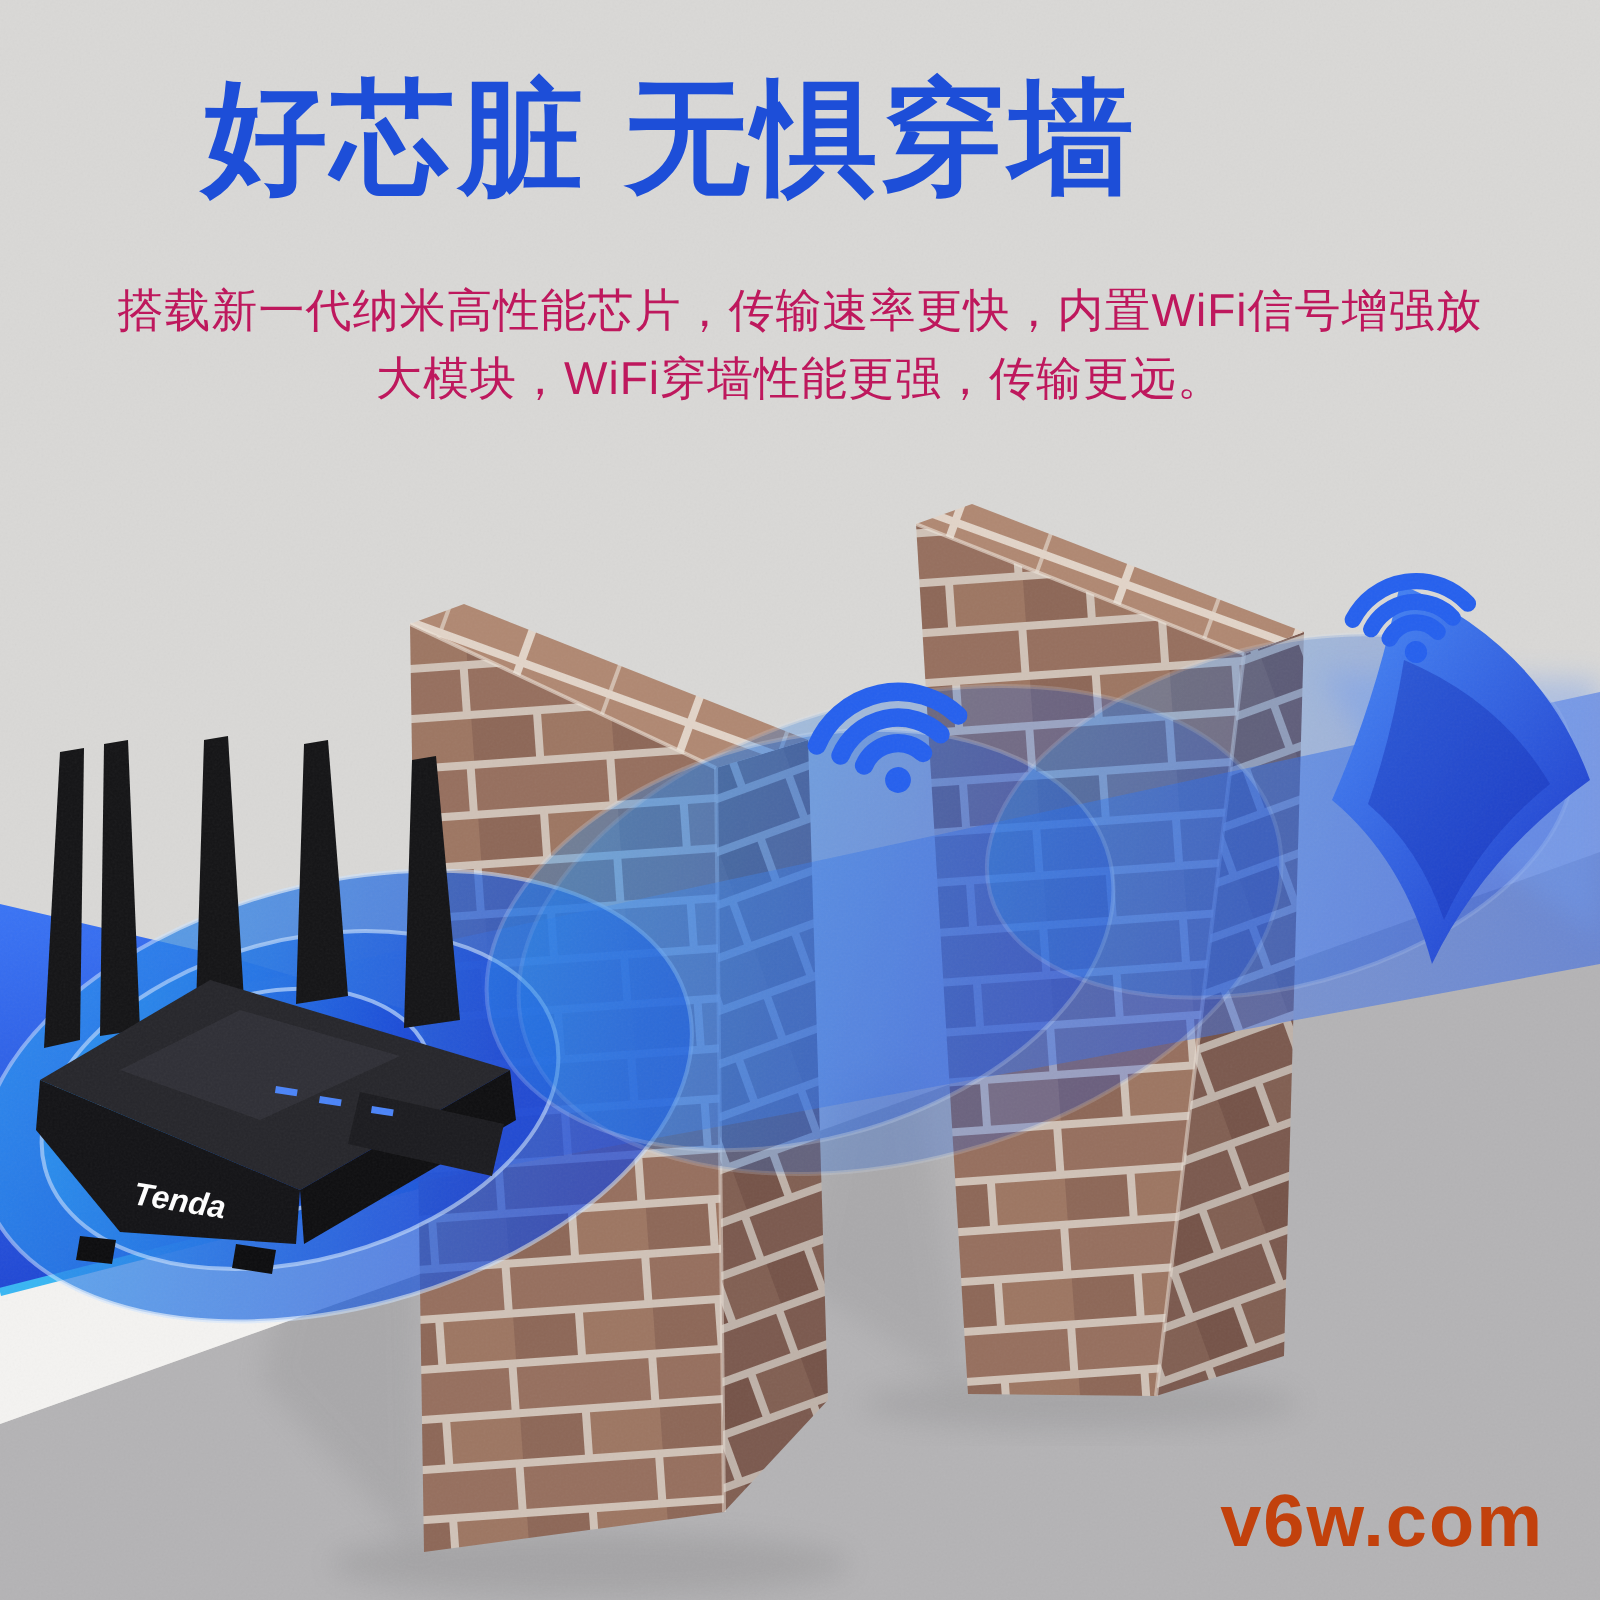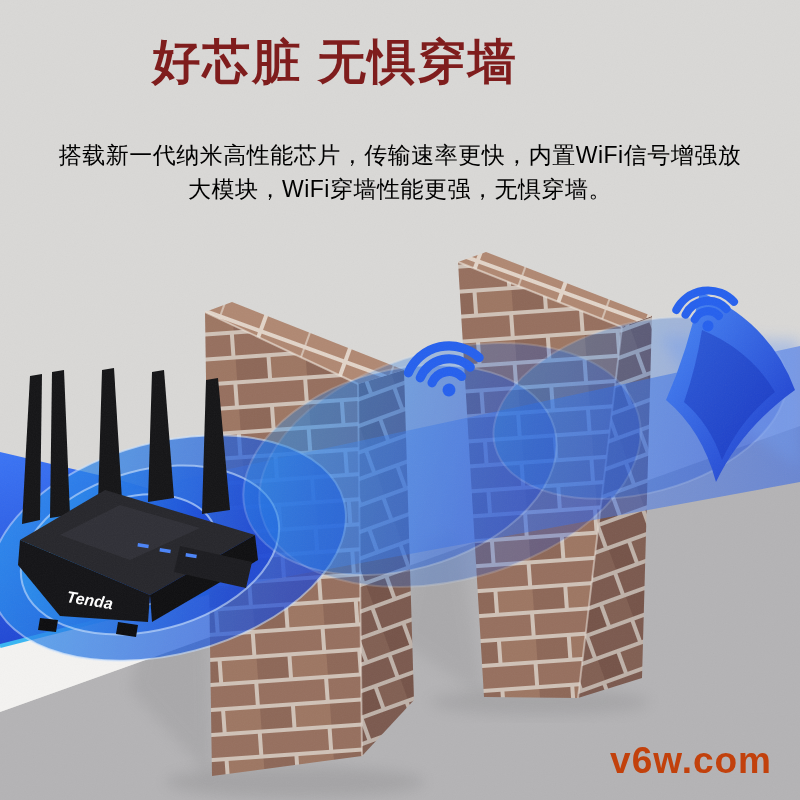--- a/index.html
+++ b/index.html
@@ -4,26 +4,26 @@
 <style>
   html,body{margin:0;padding:0;}
   body{
     width:800px;height:800px;position:relative;overflow:hidden;
     background:#d9d8d6;
     font-family:"Liberation Sans","DejaVu Sans",sans-serif;
   }
   .scene-svg{position:absolute;left:0;top:0;width:800px;height:800px;}
   .headline{
     position:absolute;left:0;top:36px;width:670px;
-    text-align:center;font-size:48px;font-weight:700;color:#7f1d1d;
+    text-align:center;font-size:62px;font-weight:700;color:#1d4ed8;
     letter-spacing:2px;line-height:1.1;
   }
   .subtitle{
     position:absolute;left:0;top:138px;width:800px;
-    text-align:center;font-size:23px;color:#000000;line-height:34px;
+    text-align:center;font-size:23px;color:#be185d;line-height:34px;
     letter-spacing:0.5px;
   }
   .watermark{
     position:absolute;right:28px;top:740px;
     font-size:37px;font-weight:700;color:#c2410c;letter-spacing:1px;
   }
 </style>
 </head>
 <body>
 
@@ -164,15 +164,15 @@
       <text x="66" y="602" transform="rotate(9 66 602)" font-size="16" font-style="italic" font-weight="700" fill="#ffffff" font-family="Liberation Sans, DejaVu Sans, sans-serif">Tenda</text>
     </g>
   </g>
 
   <rect width="800" height="800" filter="url(#grain)" opacity="0.16"></rect>
 </svg>
 
 <div class="headline">好芯脏 无惧穿墙</div>
 <div class="subtitle">
   <div>搭载新一代纳米高性能芯片，传输速率更快，内置WiFi信号增强放</div>
-  <div>大模块，WiFi穿墙性能更强，无惧穿墙。</div>
+  <div>大模块，WiFi穿墙性能更强，传输更远。</div>
 </div>
 <div class="watermark">v6w.com</div>
 
 </body></html>

